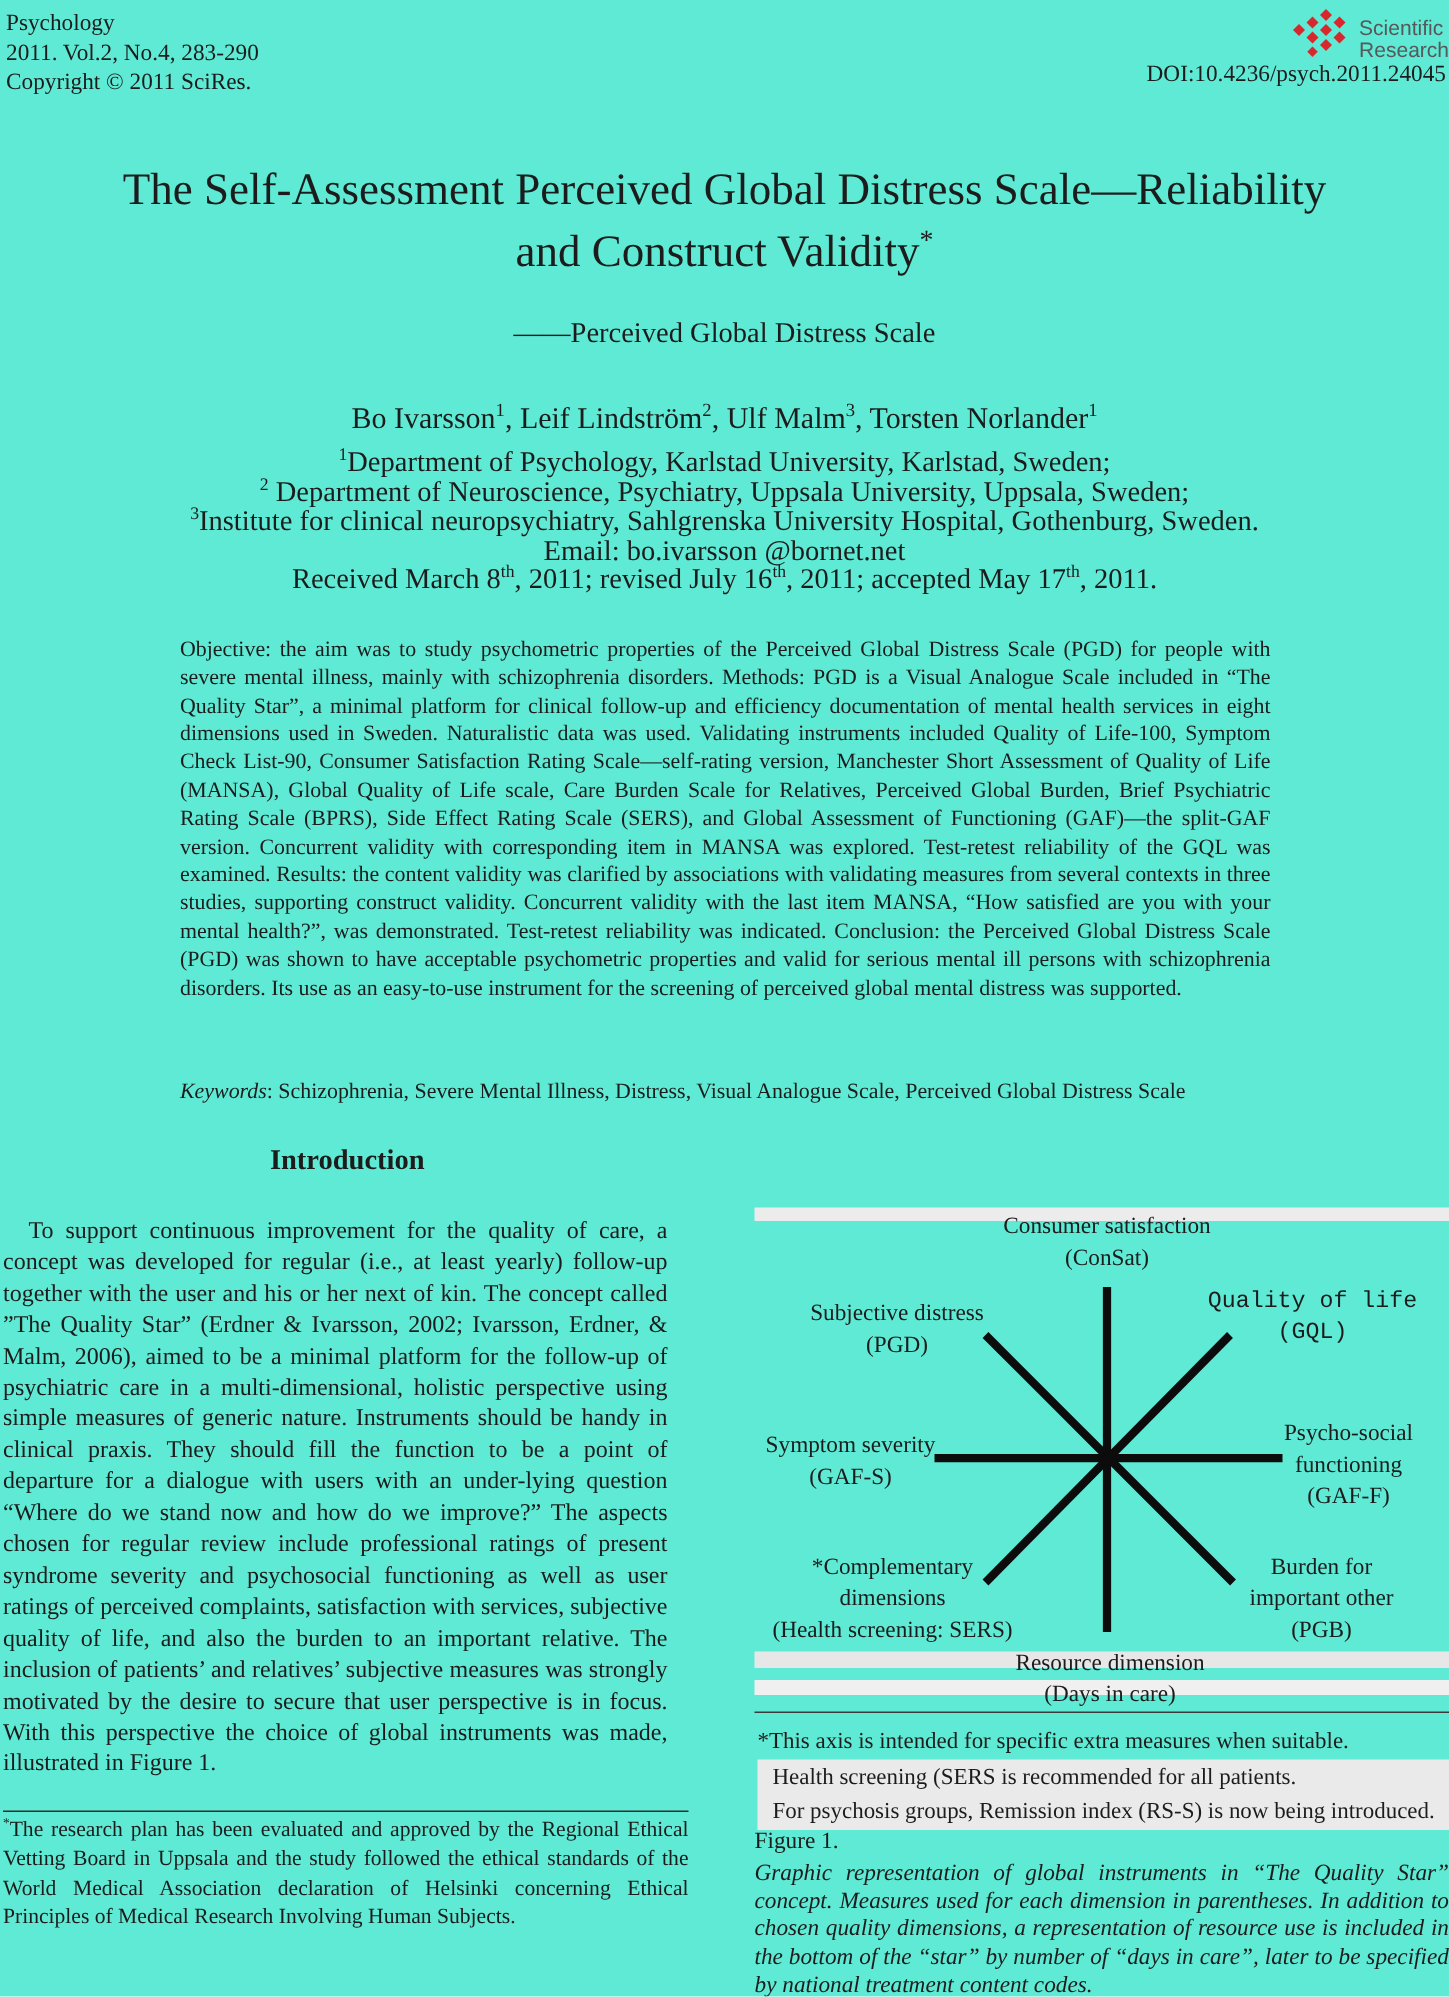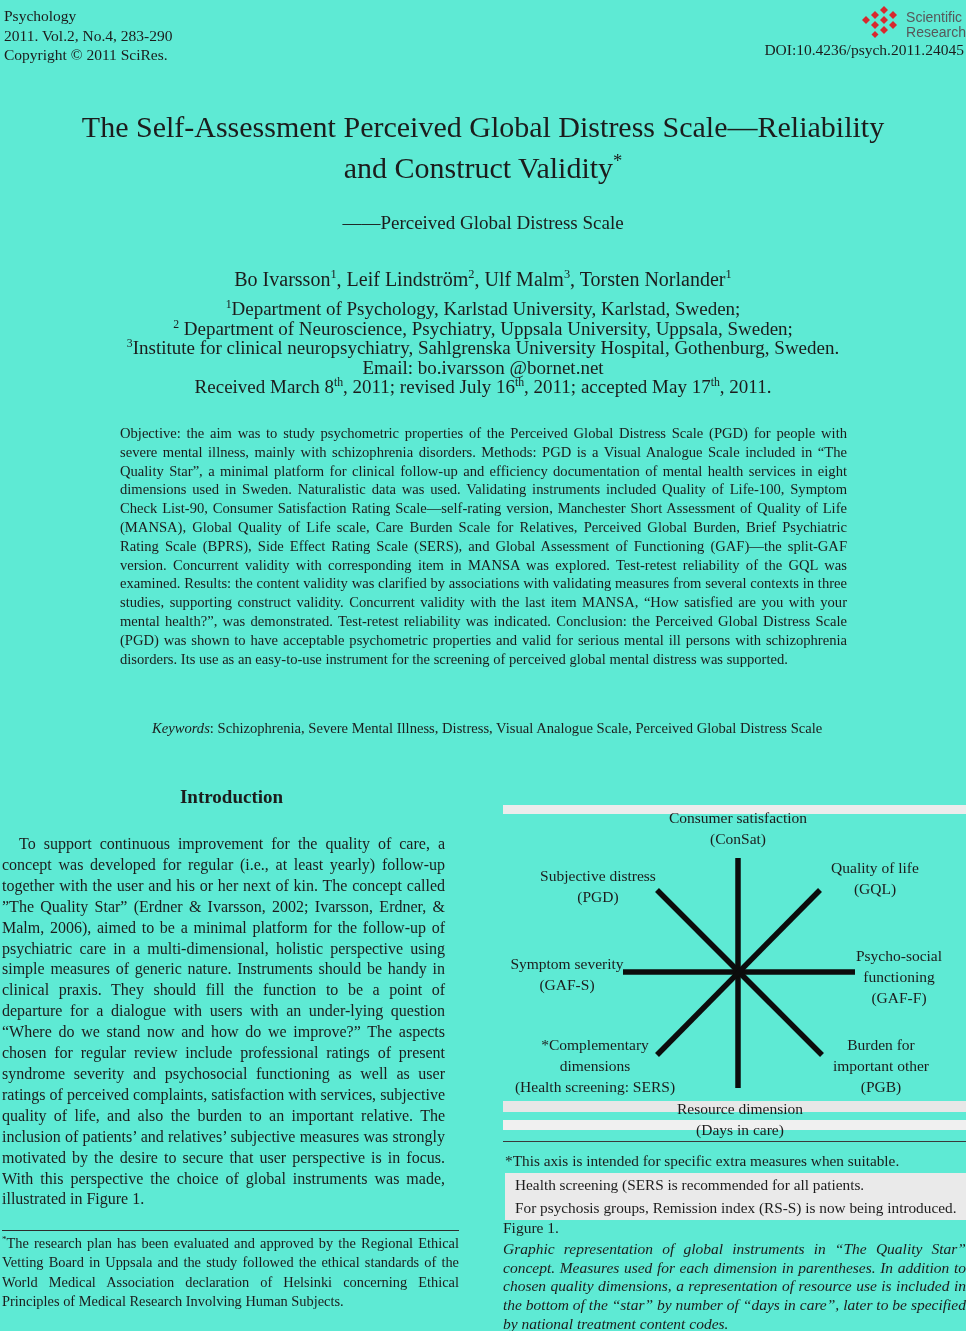--- a/index.html
+++ b/index.html
@@ -22,25 +22,25 @@
     font-size:30px;line-height:41px;}
   .subtitle{position:absolute;left:0;top:212px;width:100%;text-align:center;font-size:19px;}
   .authors{position:absolute;left:0;top:268px;width:100%;text-align:center;font-size:20px;}
   .affils{position:absolute;left:0;top:299px;width:100%;text-align:center;
     font-size:19px;line-height:19.5px;}
 
   
   .abstract{position:absolute;left:120px;top:424px;width:727px;
     font-size:14.6px;line-height:18.8px;text-align:justify;}
   .keywords{position:absolute;left:120px;top:719px;width:727px;
-    font-size:14.6px;line-height:19px;padding-left:52px;text-indent:-52px;margin-left:32px;}
+    font-size:14.6px;line-height:19px;padding-left:52px;text-indent:-52px;}
   .keywords .kw-label{font-style:italic;}
 
   
-  .col-left{position:absolute;left:2px;top:786px;width:459px;font-family:Liberation Serif, serif;}
+  .col-left{position:absolute;left:2px;top:763px;width:459px;font-family:Liberation Serif, serif;}
   .intro-h{font-size:19px;font-weight:bold;text-align:center;margin:0;}
   .intro-p{margin:26px 16px 0 0;font-size:16px;line-height:20.9px;
     text-align:justify;text-indent:17px;}
   .footnote{position:absolute;left:0;top:444px;width:457px;
     border-top:1.5px solid #2d2d2d;padding-top:3px;
     font-size:14.4px;line-height:19.3px;text-align:justify;}
 
   .col-right{position:absolute;left:503px;top:805px;width:463px;}
   .figure-area{position:relative;width:463px;height:335px;}
   .scan-strip{position:absolute;left:0;width:100%;background:#ececec;z-index:0;}
@@ -134,21 +134,21 @@
       </svg>
 
       <div class="fig-label" style="left:235px;top:2px;">
         <div>Consumer satisfaction</div>
           <div>(ConSat)</div>
       </div>
       <div class="fig-label" style="left:95px;top:60px;">
         <div>Subjective distress</div>
           <div>(PGD)</div>
       </div>
-      <div class="fig-label" style="left:372px;top:52px;">
+      <div class="fig-label" style="left:372px;top:52px;font-family:Liberation Mono, monospace;">
         <div>Quality of life</div>
           <div>(GQL)</div>
       </div>
       <div class="fig-label" style="left:64px;top:148px;">
         <div>Symptom severity</div>
           <div>(GAF-S)</div>
       </div>
       <div class="fig-label" style="left:92px;top:229px;">
         <div>*Complementary</div>
           <div>dimensions</div>

